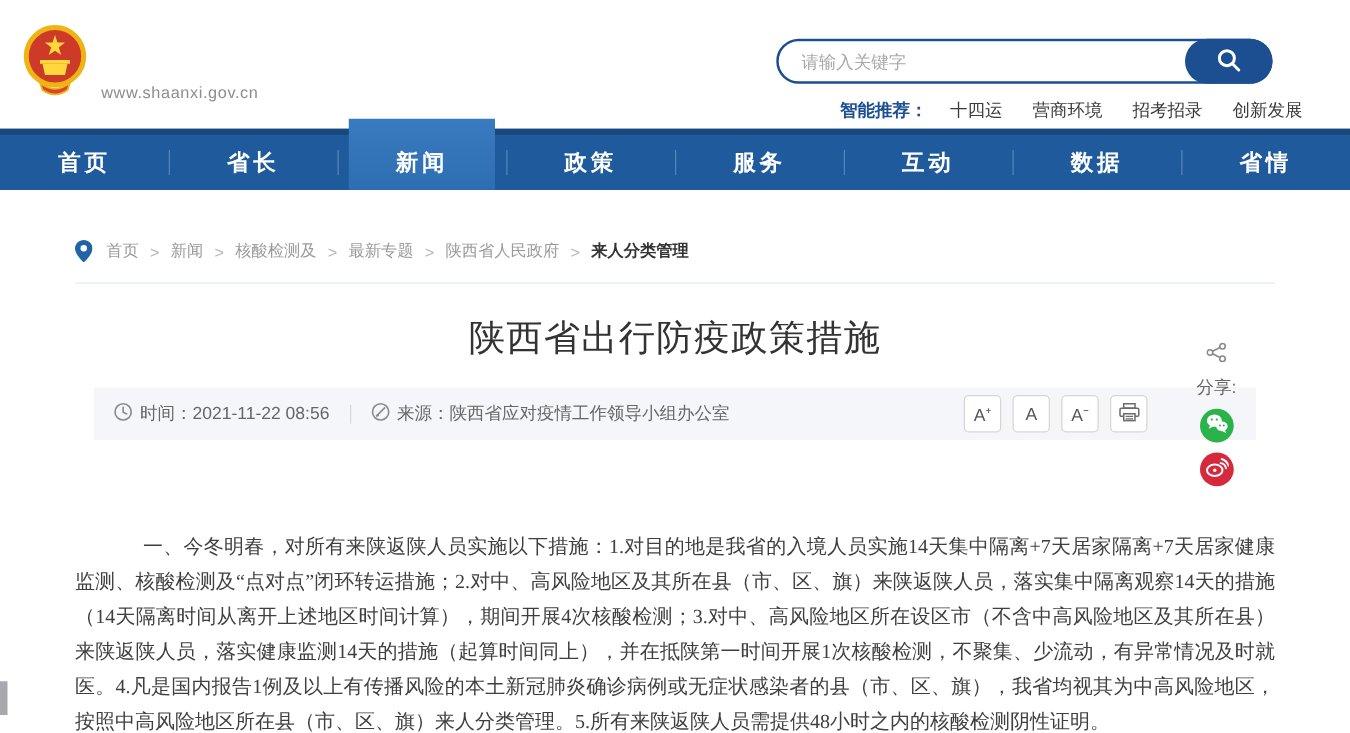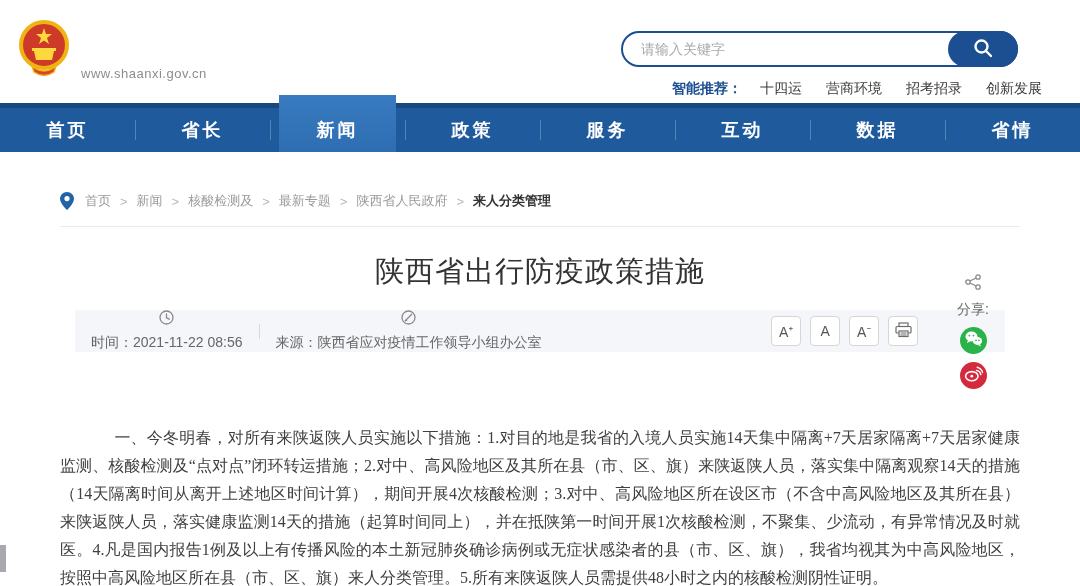--- a/index.html
+++ b/index.html
@@ -39,21 +39,21 @@
 
   .breadcrumb { margin-top:40px; display:flex; align-items:center; gap:9px; font-size:13px; color:#9a9a9a; padding-bottom:16px; border-bottom:1px solid #e4ebf2; }
   .crumb { cursor:pointer; }
   .crumb-current { color:#333; font-weight:bold; }
   .crumb-sep { color:#b8b8b8; }
   .pin-wrap { display:flex; align-items:center; margin-right:2px; }
 
   .article-title { margin-top:24px; text-align:center; font-size:29px; color:#333; letter-spacing:1px; line-height:40px; font-weight:400; }
 
   .meta-bar { margin:12px 15px 0; height:42px; background:#f5f6fa; display:flex; align-items:center; padding:0 16px; font-size:14px; color:#666; }
-  .meta-item { display:flex; align-items:center; gap:6px;flex-direction:column; }
+  .meta-item { display:flex; align-items:center; gap:6px; }
   .meta-sep { width:1px; height:15px; background:#d8d8dd; margin:0 16px; }
   .tools { margin-left:auto; display:flex; align-items:center; gap:9px; }
   .tool-btn { width:30px; height:30px; background:#fff; border:1px solid #d6d6d6; border-radius:4px; color:#555; font-size:14px; display:flex; align-items:center; justify-content:center; cursor:pointer; padding:0; font-family:"Liberation Sans",sans-serif; }
   .share-group { display:flex; align-items:center; gap:8px; margin-left:30px;flex-direction:column; }
   .share-label { color:#666; }
   .share-circle { width:27px; height:27px; border-radius:50%; display:flex; align-items:center; justify-content:center; cursor:pointer; border:none; padding:0; }
   .wechat { background:#2bb34b; }
   .weibo  { background:#d5293d; }
 
   .article-body { margin-top:72px; font-size:16px; line-height:28px; color:#3f3f3f; text-align:justify; text-indent:3.4em; font-family:"Liberation Serif","DejaVu Serif",serif; }

